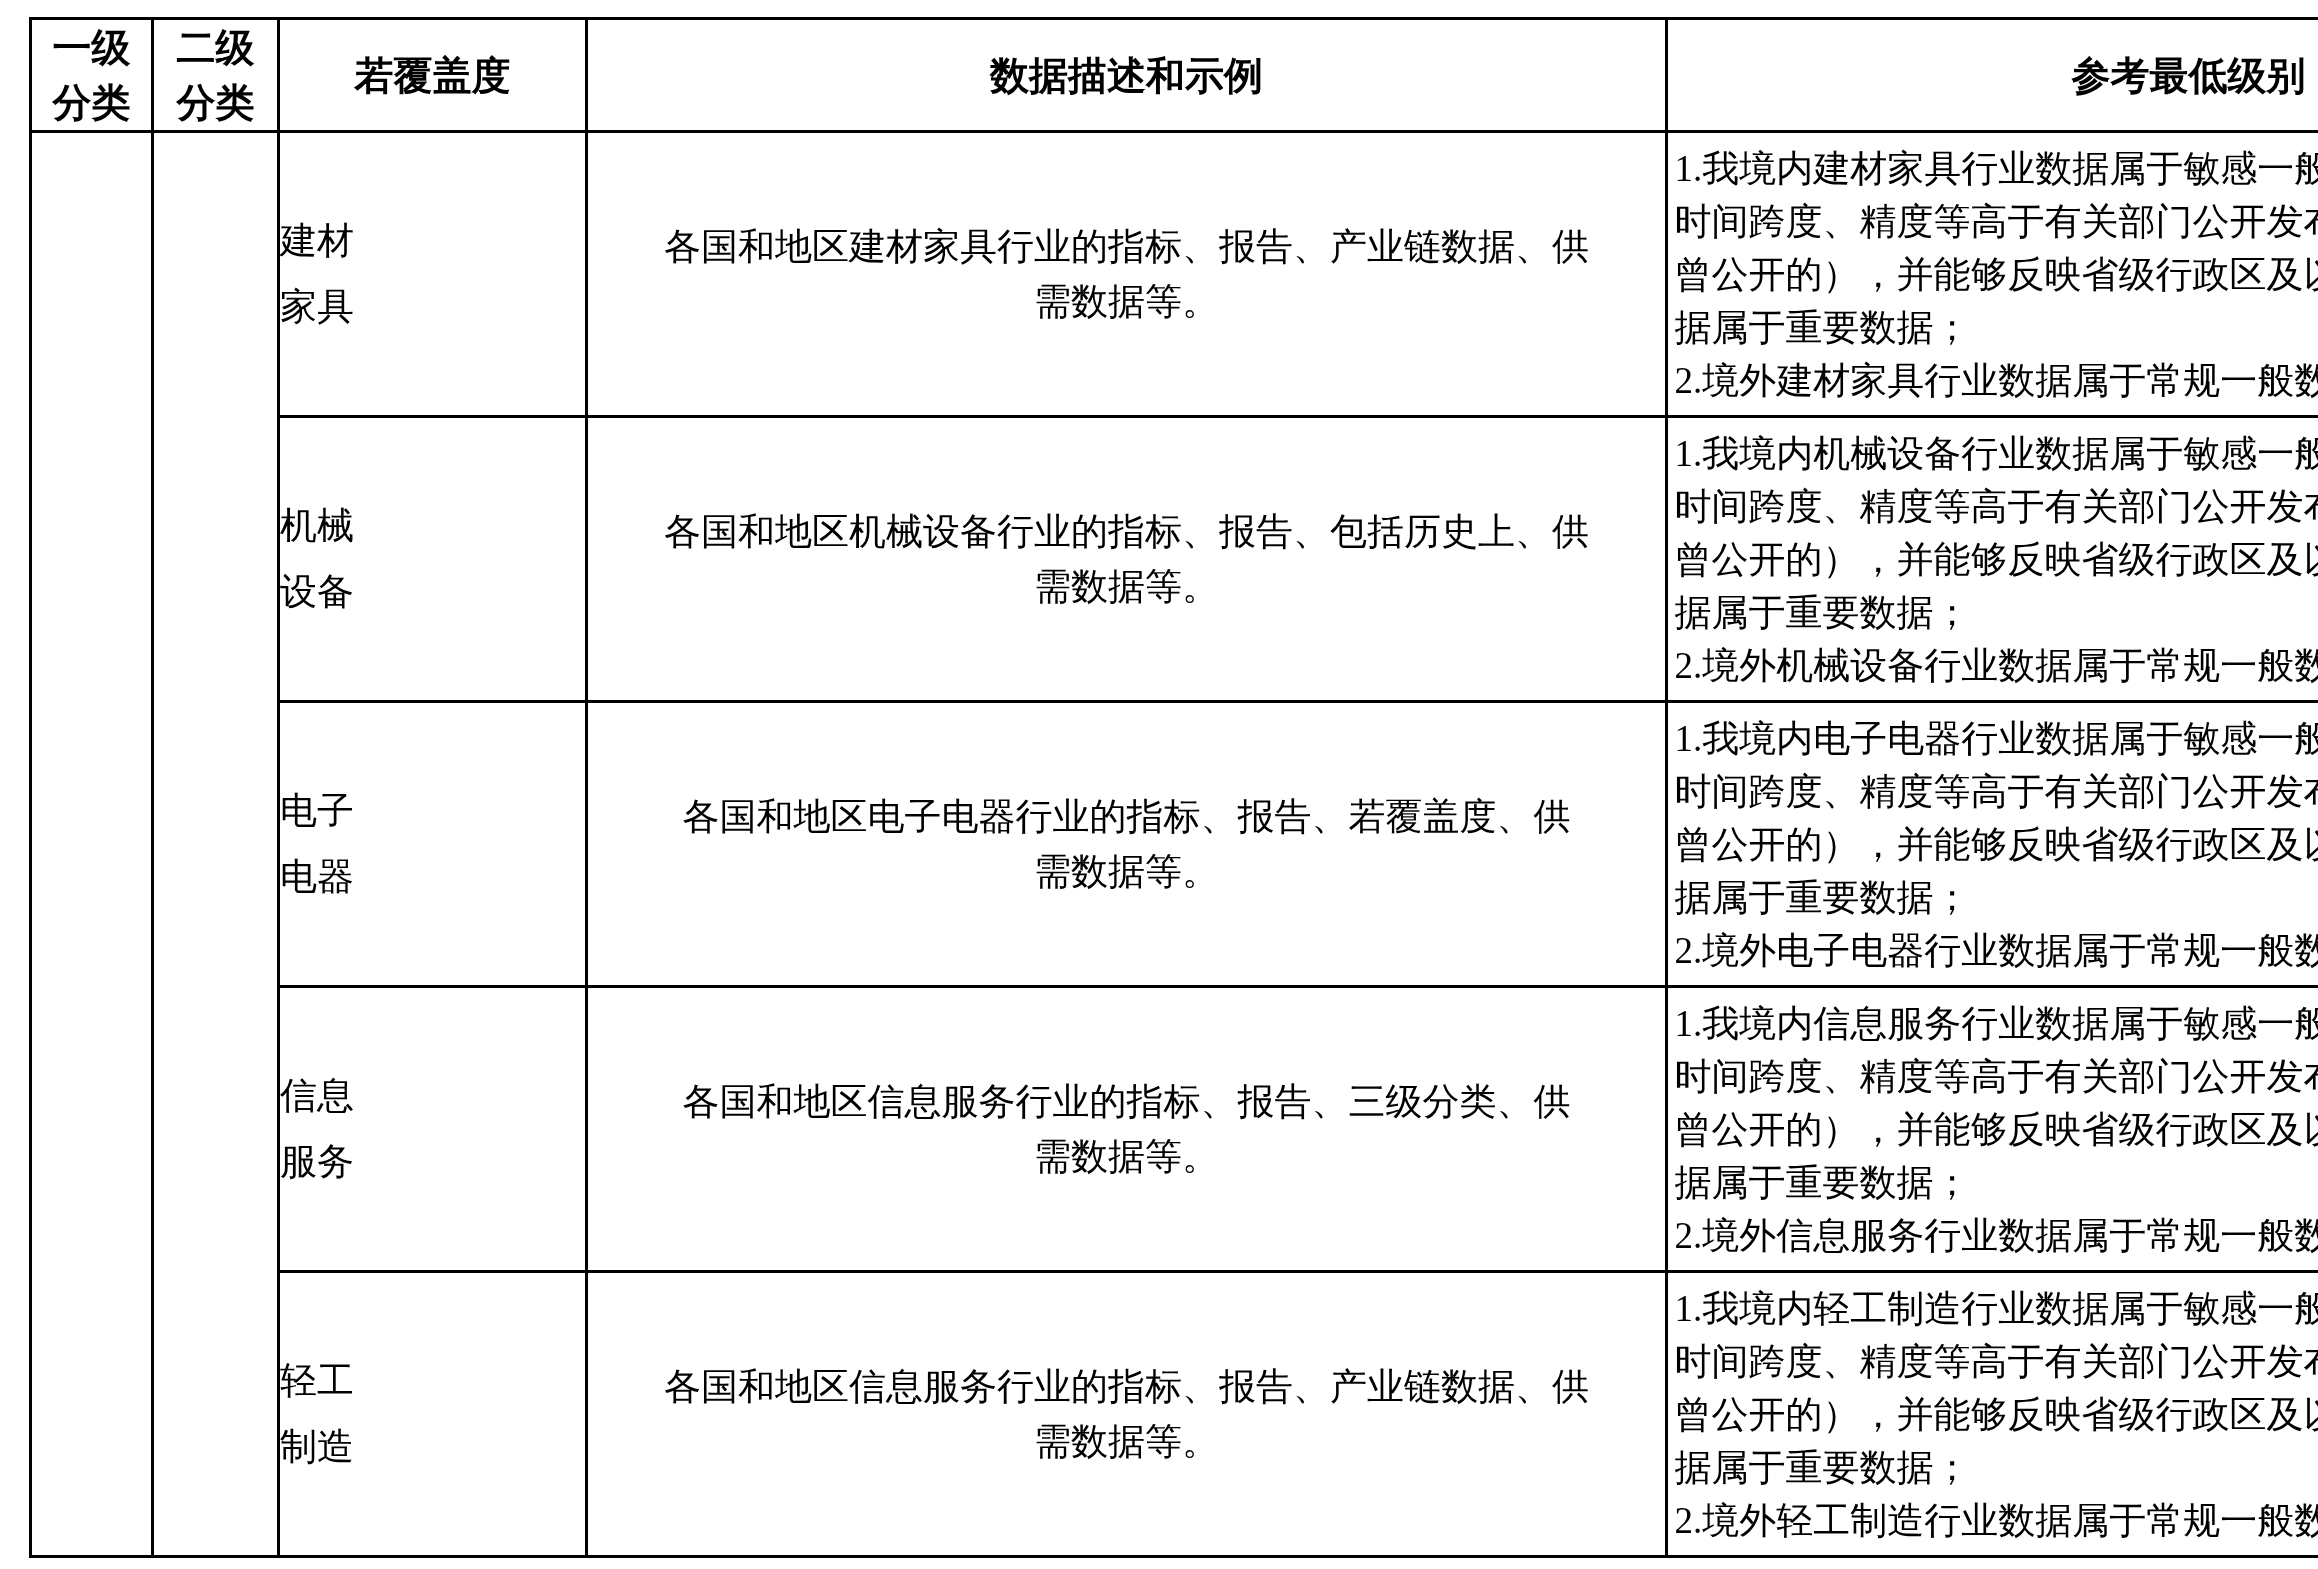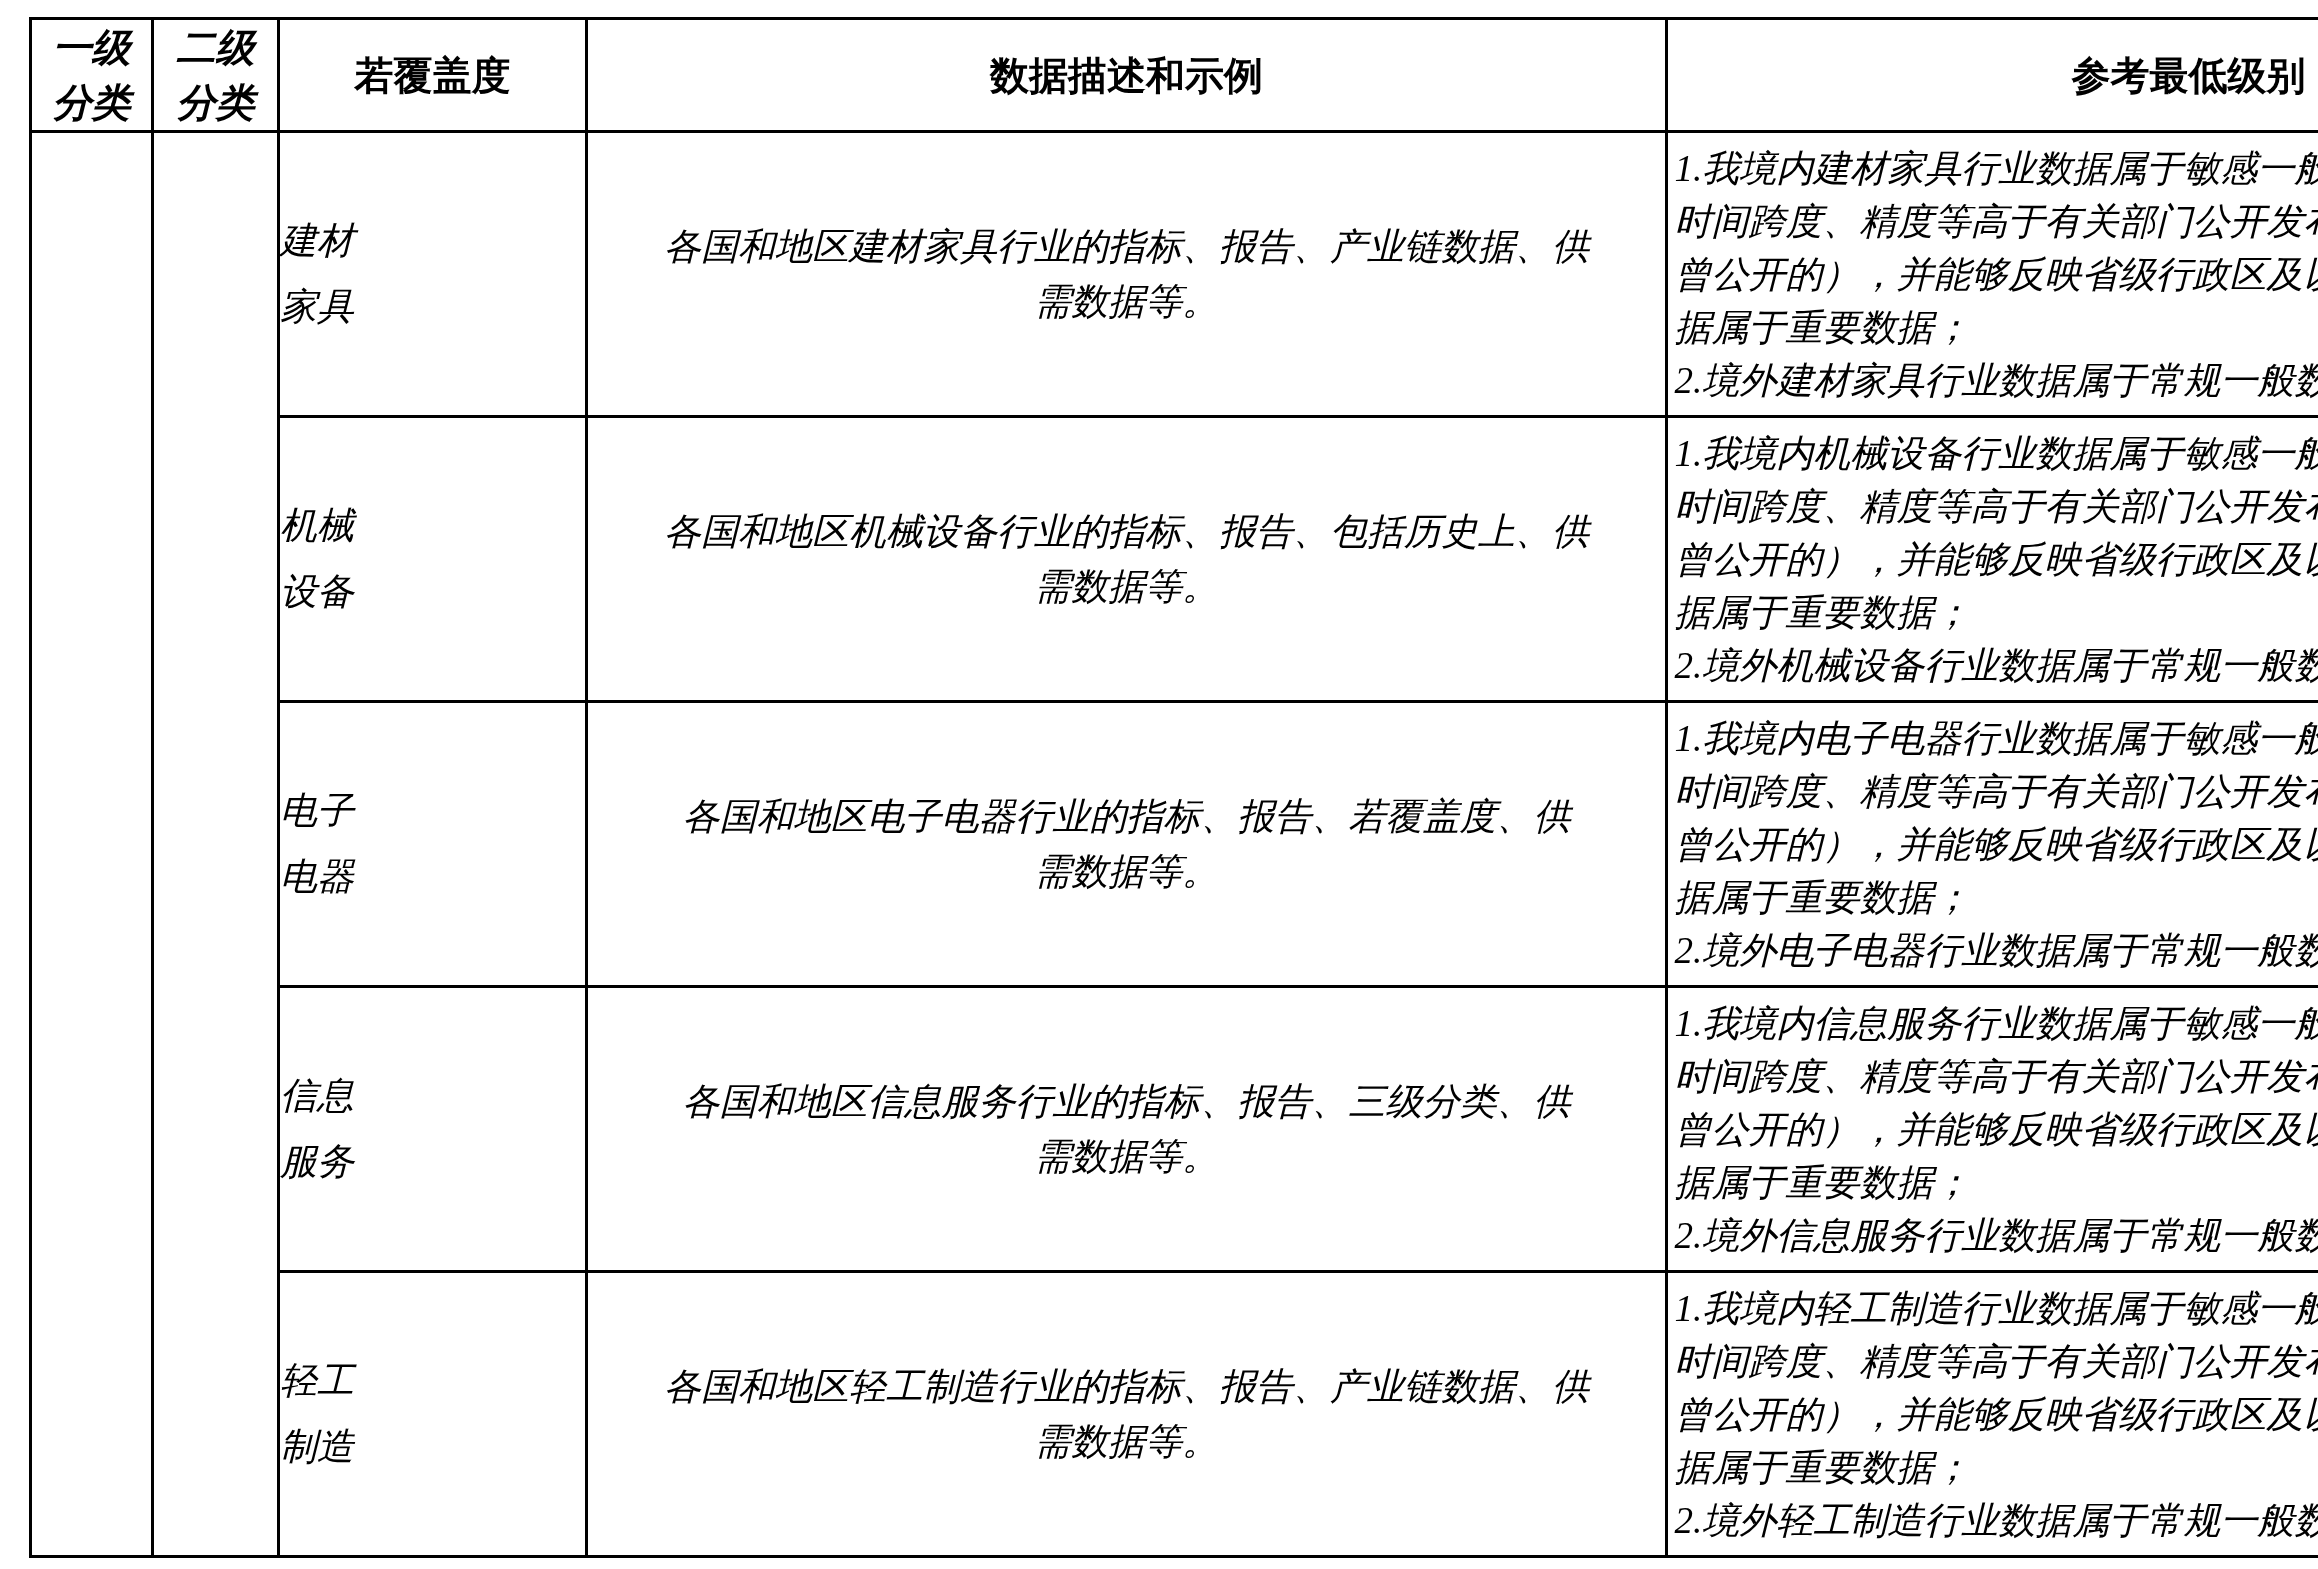--- a/index.html
+++ b/index.html
@@ -41,21 +41,21 @@
     line-height: 55px;
     text-align: center;
     padding: 0 17.6px;
   }
   td.cell-ref {
     font-size: 37px;
     line-height: 53px;
     text-align: left;
     padding: 0 6.5px;
   }
-  .line { white-space: nowrap; font-style: italic; }
+  .line { white-space: nowrap; }
 </style>
 </head>
 <body>
 
 <table class="cls-table">
   <colgroup>
     <col style="width:122px">
     <col style="width:126px">
     <col style="width:308px">
     <col style="width:1080px">
@@ -146,21 +146,21 @@
         <div class="line">据属于重要数据；</div>
         <div class="line">2.境外信息服务行业数据属于常规一般数据。</div>
       </td>
     </tr>
     <tr class="data-row">
       <td class="cell-l3">
         <div class="line">轻工</div>
         <div class="line">制造</div>
       </td>
       <td class="cell-desc">
-        <div class="line">各国和地区轻工制造行业的指标、报告、产业链数据、供</div>
+        <div class="line">各国和地区信息服务行业的指标、报告、产业链数据、供</div>
         <div class="line">需数据等。</div>
       </td>
       <td class="cell-ref">
         <div class="line">1.我境内轻工制造行业数据属于敏感一般数据，若覆盖度、</div>
         <div class="line">时间跨度、精度等高于有关部门公开发布的（包括历史上</div>
         <div class="line">曾公开的），并能够反映省级行政区及以上范围情况的数</div>
         <div class="line">据属于重要数据；</div>
         <div class="line">2.境外轻工制造行业数据属于常规一般数据。</div>
       </td>
     </tr>

